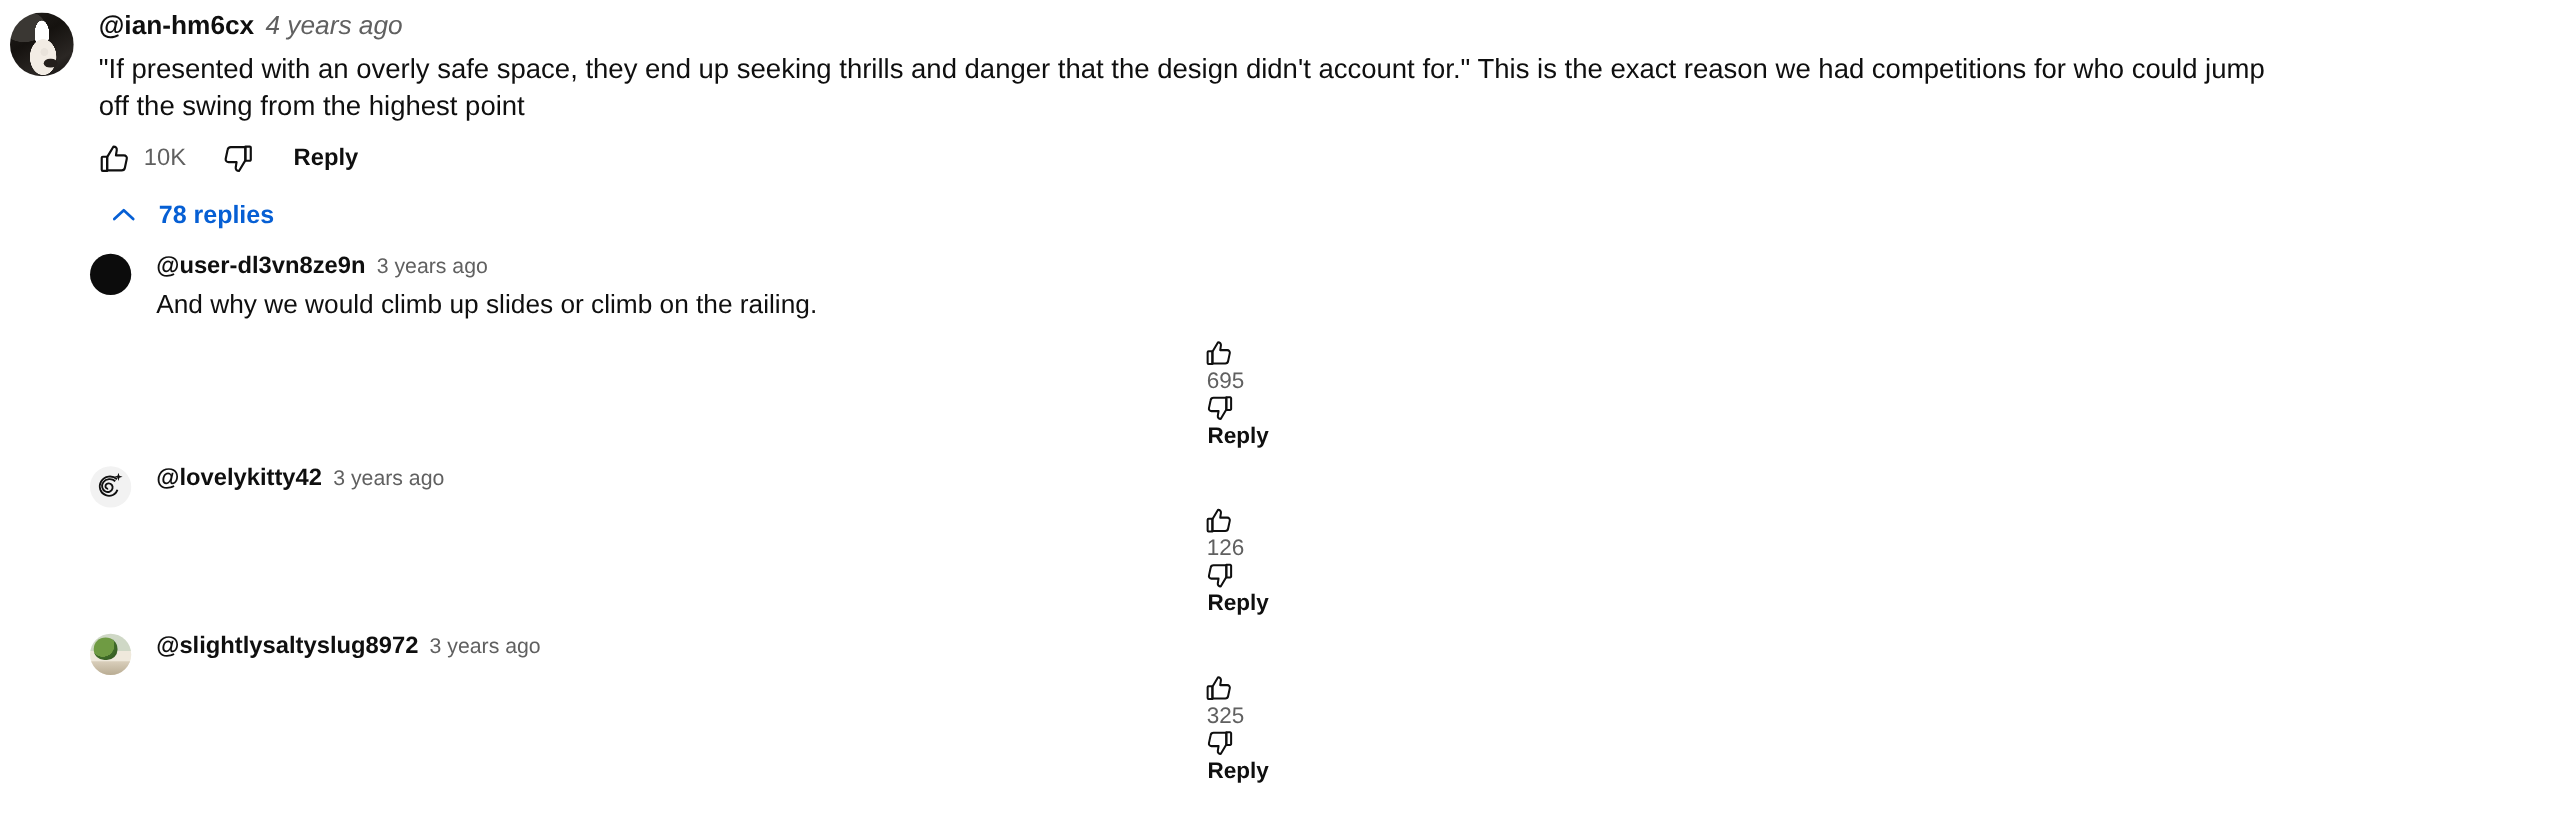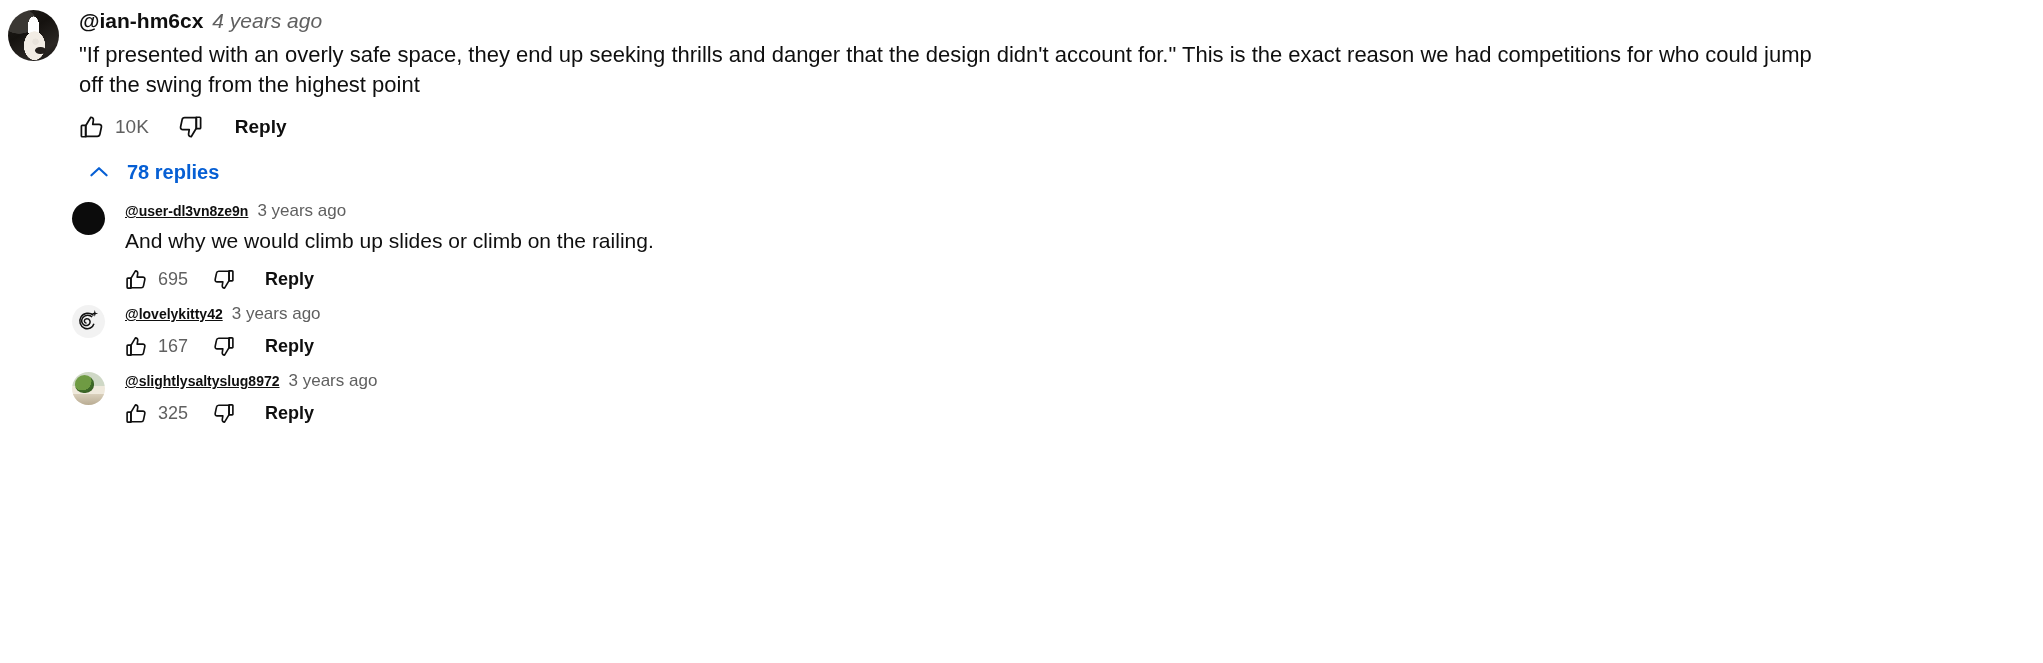--- a/index.html
+++ b/index.html
@@ -104,21 +104,21 @@
     align-items: baseline;
     line-height: 1;
     white-space: nowrap;
   }
   .author {
     font-weight: bold;
     color: #0f0f0f;
     text-decoration: none;
   }
   .author-lg { font-size: 21px; }
-  .author-sm { font-size: 14px; text-decoration: underline; }
+  .author-sm { font-size: 19px; }
   .timestamp {
     color: #606060;
     margin-left: 9px;
   }
   .time-lg { font-size: 21px; font-style: italic; }
   .time-sm { font-size: 17px; }
 
   
   .comment-text {
     color: #0f0f0f;
@@ -135,21 +135,21 @@
     line-height: 28px;
     margin-top: 8px;
   }
 
   
   .actions {
     display: flex;
     align-items: center;
   }
   .actions-lg { margin-top: 14px; }
-  .actions-sm { margin-top: 13px; }
+  .actions-sm { margin-top: 13px; flex-direction: column; }
 
   .icon-btn {
     display: inline-flex;
     align-items: center;
     justify-content: center;
     border: none;
     background: transparent;
     padding: 0;
     cursor: pointer;
   }
@@ -322,21 +322,21 @@
         </div>
         <div class="actions actions-sm">
           <button class="icon-btn">
             <span class="like-icon-sm">
               <svg viewBox="0 0 24 24" width="23" height="23" fill="none" stroke="#0f0f0f" stroke-width="1.7" stroke-linejoin="round">
                 <path d="M3 10.5h3.2V21H3a.8.8 0 0 1-.8-.8v-8.9a.8.8 0 0 1 .8-.8z"></path>
                 <path d="M6.2 10.8 10.9 3c1.6 0 2.6 1.1 2.4 2.6l-.6 3.9h5.9c1.4 0 2.4 1.2 2.1 2.5l-1.4 6.6c-.2 1.1-1.2 2-2.4 2H6.2z"></path>
               </svg>
             </span>
           </button>
-          <span class="count count-sm">167</span>
+          <span class="count count-sm">126</span>
           <span class="spacer-sm"></span>
           <button class="icon-btn">
             <span class="dislike-icon-sm">
               <svg viewBox="0 0 24 24" width="23" height="23" fill="none" stroke="#0f0f0f" stroke-width="1.7" stroke-linejoin="round">
                 <path d="M21 13.5h-3.2V3H21a.8.8 0 0 1 .8.8v8.9a.8.8 0 0 1-.8.8z"></path>
                 <path d="M17.8 13.2 13.1 21c-1.6 0-2.6-1.1-2.4-2.6l.6-3.9H5.4c-1.4 0-2.4-1.2-2.1-2.5l1.4-6.6C4.9 4.3 5.9 3.4 7.1 3.4h10.7z"></path>
               </svg>
             </span>
           </button>
           <button class="reply-btn reply-sm">Reply</button>

